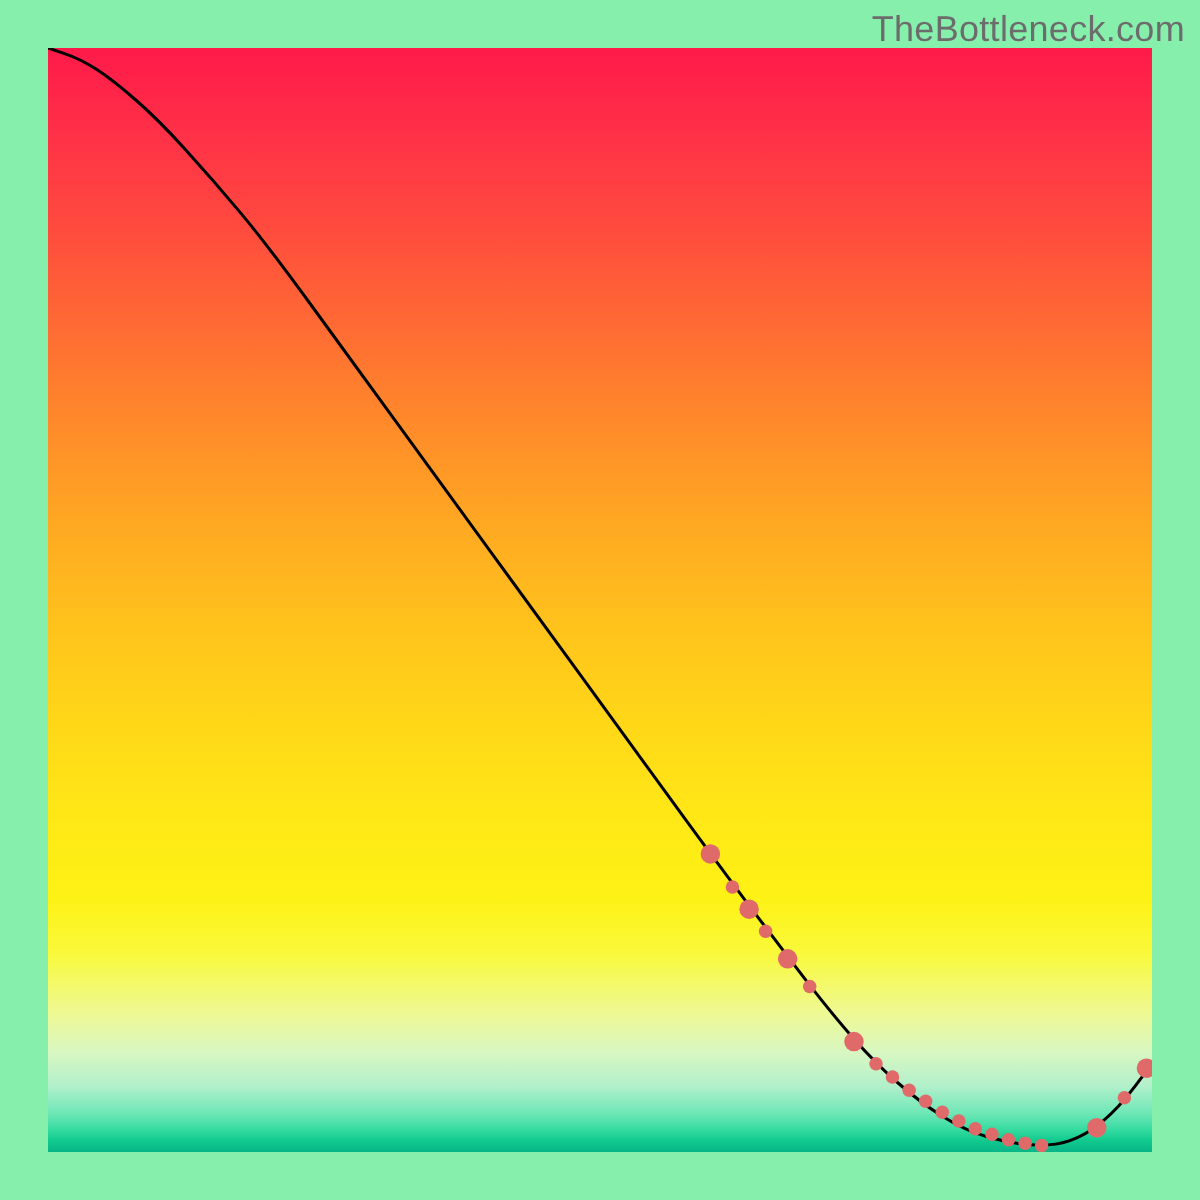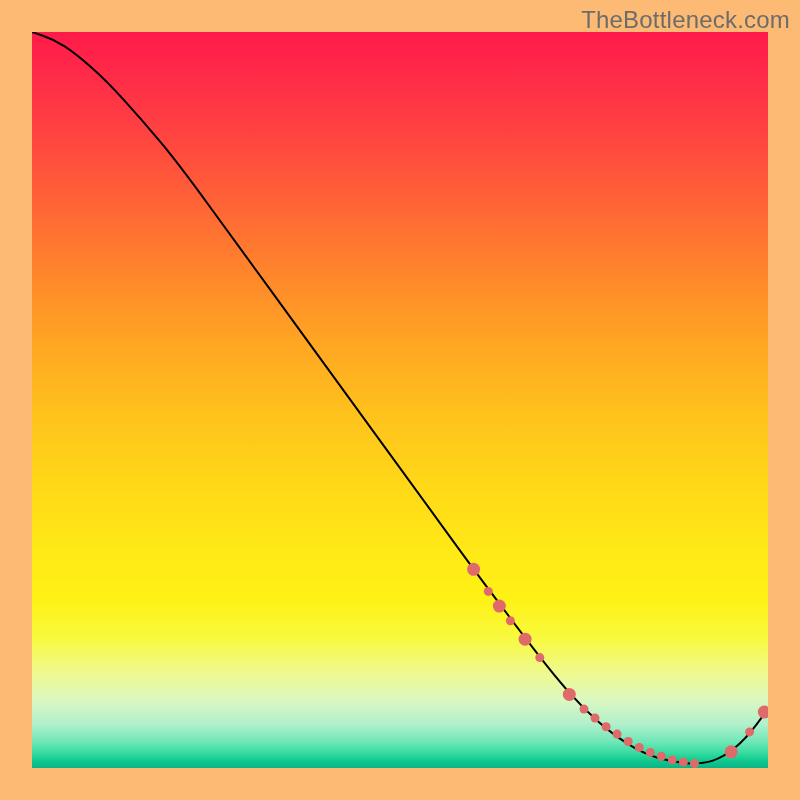--- a/index.html
+++ b/index.html
@@ -8,21 +8,21 @@
     width: 800px;
     height: 800px;
     background: #000;
     overflow: hidden;
     font-family: Arial, Helvetica, sans-serif;
   }
   .frame {
     position: relative;
     width: 800px;
     height: 800px;
-    background: #fdba74;
+    background: #86efac;
   }
   .plot {
     position: absolute;
     left: 32px;
     top: 32px;
     width: 736px;
     height: 736px;
     background: linear-gradient(to bottom,
       #ff1a49 0%,
       #ff2e48 7%,

